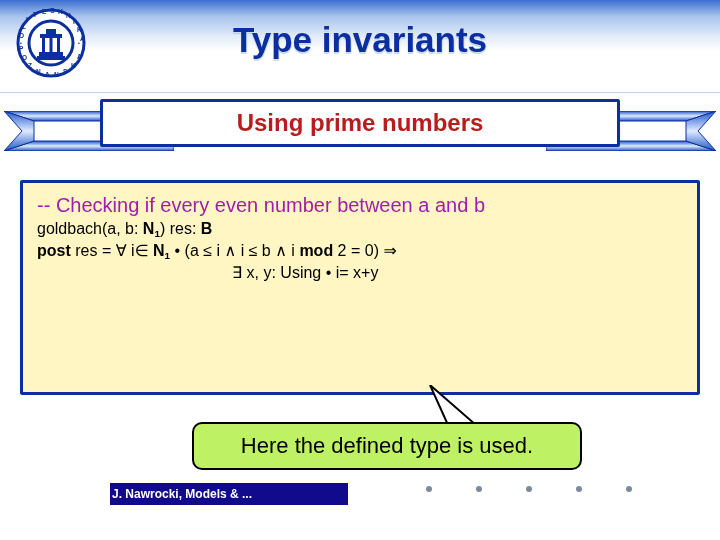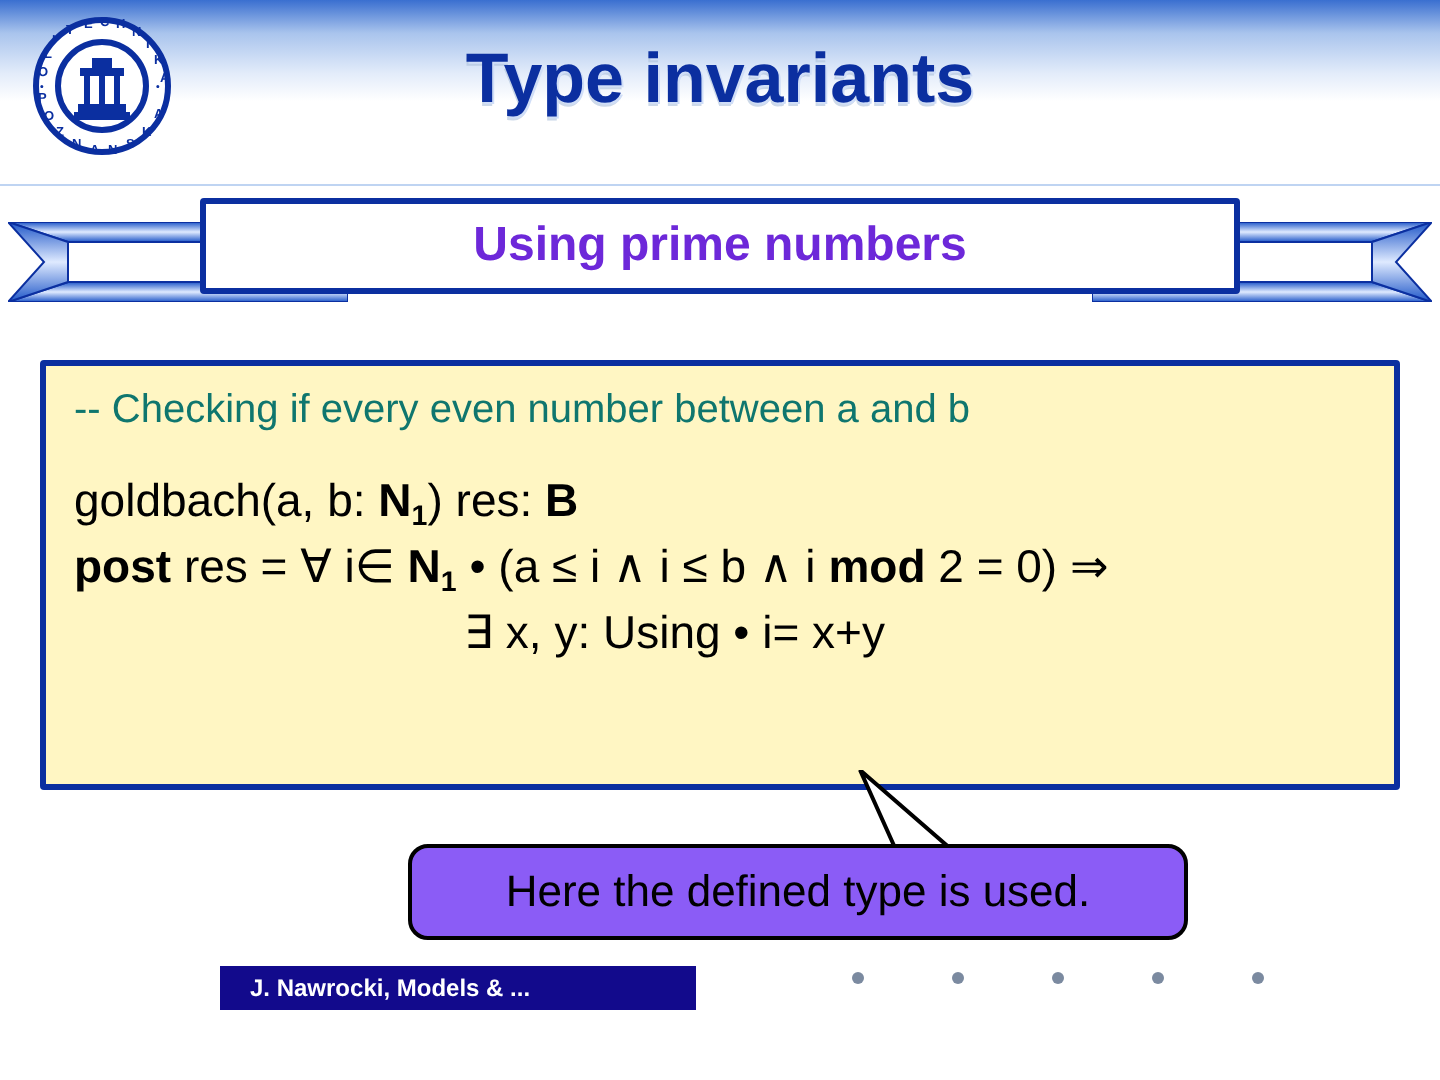--- a/index.html
+++ b/index.html
@@ -10,32 +10,32 @@
   .title-wrap{position:absolute;left:0;right:0;top:20px;text-align:center}
   .title{display:inline-block;font-size:35px;font-weight:bold;color:#0b2fa0;text-shadow:1px 1px 0 #d0def7}
   .title-ghost{position:absolute;left:0;right:0;top:22px;text-align:center;pointer-events:none}
   .title-ghost span{font-size:35px;font-weight:bold;color:rgba(171,192,218,.6)}
   .sub-area{position:relative;height:76px}
   .rib{position:absolute;top:18px;width:170px;height:40px;overflow:hidden}
   .rib-left{left:4px}
   .rib-right{right:4px}
   .rib svg{width:170px;height:40px}
   .subtitle-box{position:absolute;left:100px;right:100px;top:6px;height:42px;border:3px solid #0b2fa0;background:#ffffff;border-radius:2px;display:flex;align-items:center;justify-content:center}
-  .subtitle{font-size:24px;font-weight:bold;color:#6d28d9}
+  .subtitle{font-size:24px;font-weight:bold;color:#b91c1c}
   .panel{position:absolute;left:20px;right:20px;top:180px;height:215px;background:#fff6c3;border:3px solid #0b2fa0;border-radius:2px;padding:10px 14px 14px 14px;box-sizing:border-box}
-  .cmt{font-size:20px;color:#0f766e;line-height:1.25}
-  .codeblk{margin-top:17px;font-size:23px;line-height:1.32}
+  .cmt{font-size:20px;color:#a21caf;line-height:1.25}
+  .codeblk{margin-top:0;font-size:16px;line-height:1.32}
   .codeblk .b{font-weight:bold}
   .sub1{font-size:.62em;vertical-align:-0.3em}
   .codeblk .ind{display:inline-block;width:195px}
-  .callout{position:absolute;left:204px;top:422px;width:386px;height:44px;border:2px solid #000;border-radius:10px;background:#8b5cf6;display:flex;align-items:center;justify-content:center}
+  .callout{position:absolute;left:192px;top:422px;width:386px;height:44px;border:2px solid #000;border-radius:10px;background:#bef264;display:flex;align-items:center;justify-content:center}
   .callout-text{font-size:22px}
   .tail{position:absolute;left:418px;top:385px;width:60px;height:46px;pointer-events:none}
   .tail svg{width:60px;height:46px}
-  .footer-bar{position:absolute;left:110px;top:483px;width:238px;height:22px;background:#120a8c;color:#fff;font-size:12px;font-weight:bold;display:flex;align-items:center;padding-left:15px;box-sizing:border-box}
+  .footer-bar{position:absolute;left:110px;top:483px;width:238px;height:22px;background:#120a8c;color:#fff;font-size:12px;font-weight:bold;display:flex;align-items:center;padding-left:2px;box-sizing:border-box}
   .dots{position:absolute;left:426px;top:486px;display:flex;gap:44px}
   .dot{width:6px;height:6px;background:#7b8aa0;border-radius:50%}
 </style>
 </head>
 <body>
 
 <div class="header">
   <div class="logo">
     <svg viewBox="0 0 74 74">
       <circle cx="37" cy="37" r="33" fill="#fff" stroke="#0b2fa0" stroke-width="3"></circle>

